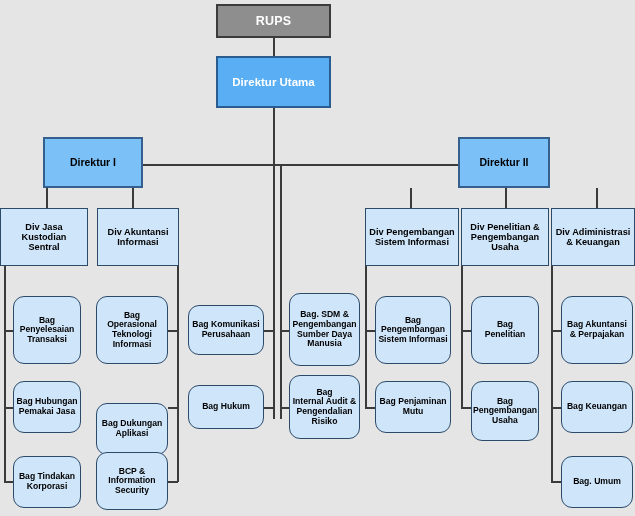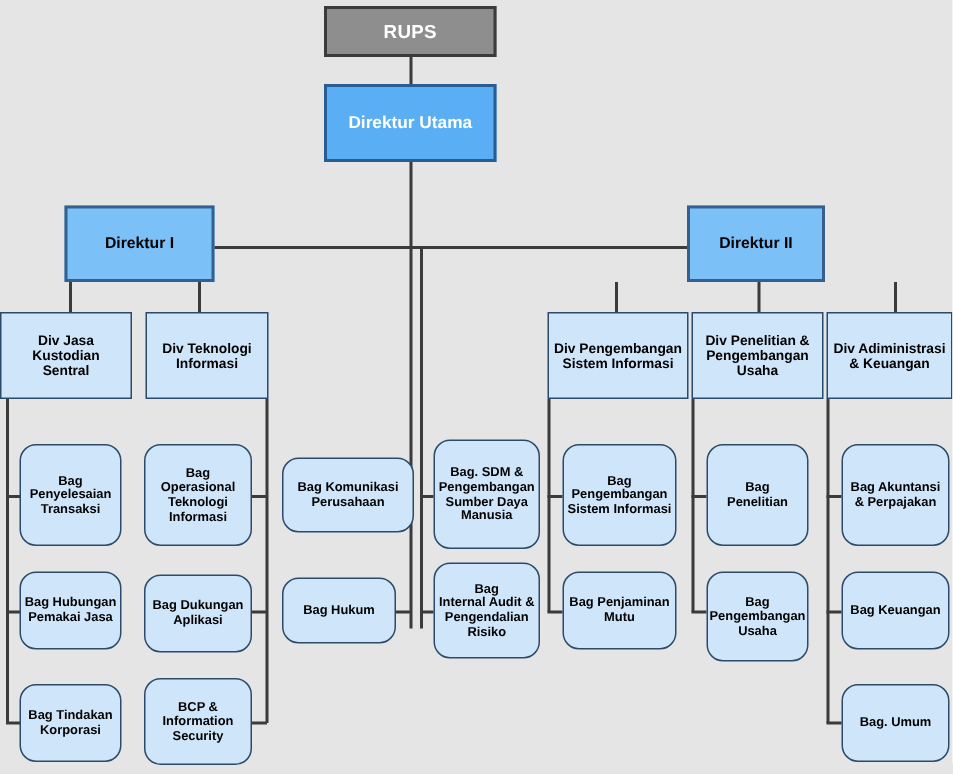--- a/index.html
+++ b/index.html
@@ -136,63 +136,63 @@
 
   <div class="node lvl-dir" style="left:216px; top:56px; width:115px; height:52px;">Direktur Utama</div>
 
   <div class="node lvl-dir2" style="left:43px; top:137px; width:100px; height:51px;">Direktur I</div>
 
   <div class="node lvl-dir2" style="left:458px; top:137px; width:92px; height:51px;">Direktur II</div>
 
   <div class="node lvl-div" style="left:0px; top:208px; width:88px; height:58px;">Div Jasa Kustodian
 Sentral</div>
 
-  <div class="node lvl-div" style="left:97px; top:208px; width:82px; height:58px;">Div Teknologi
+  <div class="node lvl-div" style="left:97px; top:208px; width:82px; height:58px;">Div Akuntansi
 Informasi</div>
 
   <div class="node lvl-div" style="left:365px; top:208px; width:94px; height:58px;">Div Pengembangan
 Sistem Informasi</div>
 
   <div class="node lvl-div" style="left:461px; top:208px; width:88px; height:58px;">Div Penelitian &amp;
 Pengembangan
 Usaha</div>
 
   <div class="node lvl-div" style="left:551px; top:208px; width:84px; height:58px;">Div Adiministrasi
 &amp; Keuangan</div>
 
   <div class="node lvl-bag" style="left:13px; top:296px; width:68px; height:68px;">Bag
 Penyelesaian
 Transaksi</div>
 
   <div class="node lvl-bag" style="left:96px; top:296px; width:72px; height:68px;">Bag Operasional
 Teknologi
 Informasi</div>
 
-  <div class="node lvl-bag" style="left:188px; top:305px; width:88px; height:50px;">Bag Komunikasi
+  <div class="node lvl-bag" style="left:188px; top:305px; width:76px; height:50px;">Bag Komunikasi
 Perusahaan</div>
 
   <div class="node lvl-bag" style="left:289px; top:293px; width:71px; height:73px;">Bag. SDM &amp;
 Pengembangan
 Sumber Daya
 Manusia</div>
 
   <div class="node lvl-bag" style="left:375px; top:296px; width:76px; height:68px;">Bag
 Pengembangan
 Sistem Informasi</div>
 
   <div class="node lvl-bag" style="left:471px; top:296px; width:68px; height:68px;">Bag
 Penelitian</div>
 
   <div class="node lvl-bag" style="left:561px; top:296px; width:72px; height:68px;">Bag Akuntansi
 &amp; Perpajakan</div>
 
   <div class="node lvl-bag" style="left:13px; top:381px; width:68px; height:52px;">Bag Hubungan
 Pemakai Jasa</div>
 
-  <div class="node lvl-bag" style="left:96px; top:383px; width:72px; height:52px;">Bag Dukungan
+  <div class="node lvl-bag" style="left:96px; top:403px; width:72px; height:52px;">Bag Dukungan
 Aplikasi</div>
 
   <div class="node lvl-bag" style="left:188px; top:385px; width:76px; height:44px;">Bag Hukum</div>
 
   <div class="node lvl-bag" style="left:289px; top:375px; width:71px; height:64px;">Bag
 Internal Audit &amp;
 Pengendalian
 Risiko</div>
 
   <div class="node lvl-bag" style="left:375px; top:381px; width:76px; height:52px;text-align:center;">Bag Penjaminan

